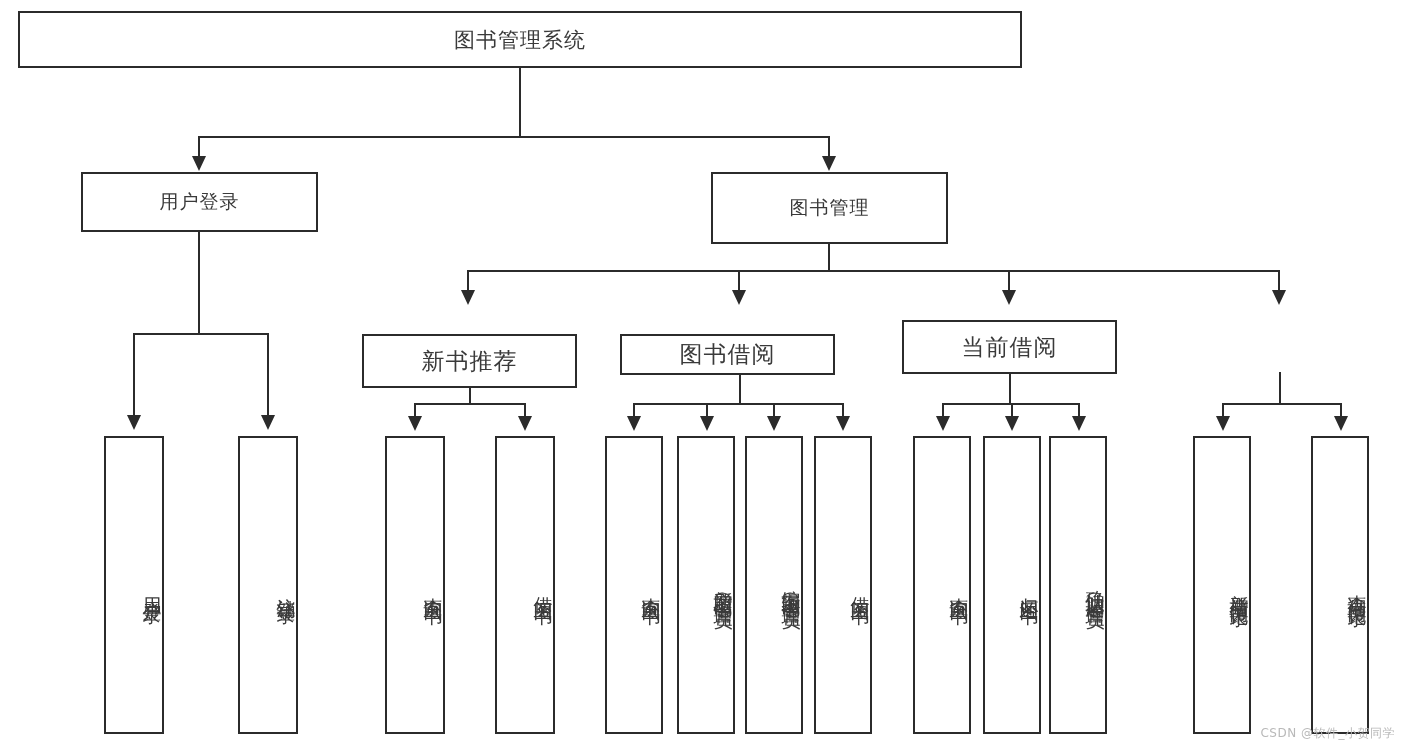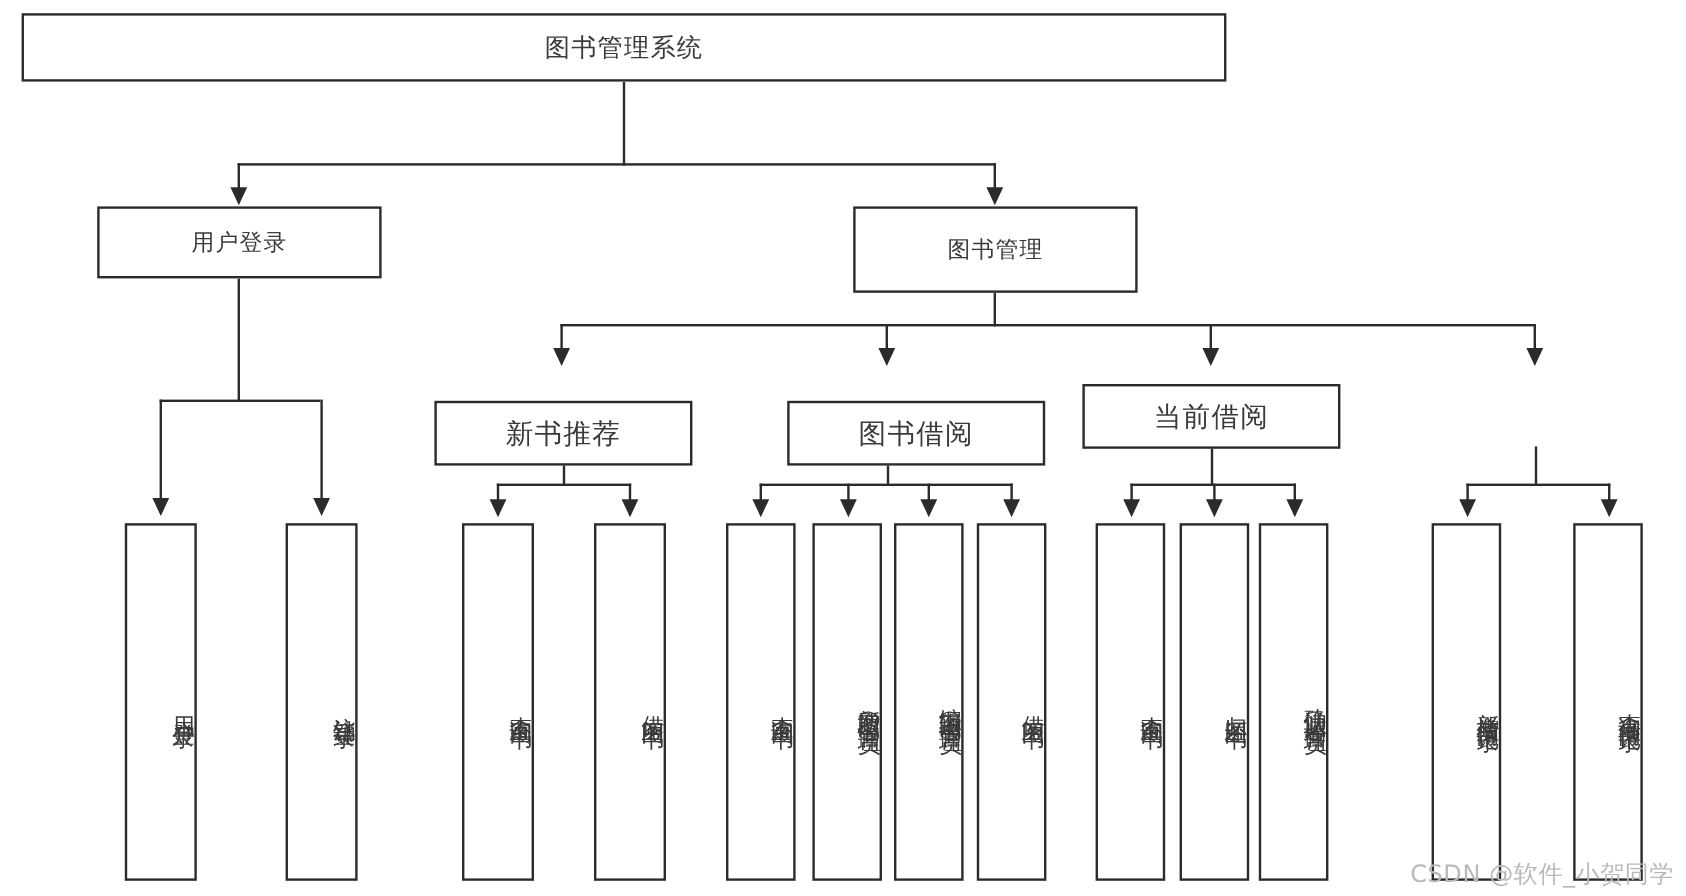--- a/index.html
+++ b/index.html
@@ -73,21 +73,21 @@
     border-left: 7px solid transparent;
     border-right: 7px solid transparent;
     border-top: 15px solid #2b2b2b;
     z-index: 2;
   }
   
   #watermark {
     position: absolute;
     right: 10px;
     bottom: 5px;
-    font-size: 20px;
+    font-size: 12px;
     color: #b9b9b9;
     letter-spacing: 0.5px;
     z-index: 5;
     white-space: nowrap;
   }
 </style>
 </head>
 <body>
 
 <div id="canvas">
@@ -127,21 +127,21 @@
   <div class="vline" style="left:738px; top:270px; width:2px; height:22px;"></div>
   <div class="arrow" style="left:732px; top:290px;"></div>
   <div class="vline" style="left:1008px; top:270px; width:2px; height:22px;"></div>
   <div class="arrow" style="left:1002px; top:290px;"></div>
   <div class="vline" style="left:1278px; top:270px; width:2px; height:22px;"></div>
   <div class="arrow" style="left:1272px; top:290px;"></div>
 
   <div class="box level2" style="left:362px; top:318px; width:215px; height:54px;">
     <span class="lbl">新书推荐</span>
   </div>
-  <div class="box level2" style="left:656px; top:318px; width:215px; height:54px;">
+  <div class="box level2" style="left:620px; top:318px; width:215px; height:41px;">
     <span class="lbl">图书借阅</span>
   </div>
   <div class="box level2" style="left:902px; top:304px; width:215px; height:54px;">
     <span class="lbl">当前借阅</span>
   </div>
 
   <div class="vline" style="left:469px; top:372px; width:2px; height:33px;"></div>
   <div class="hline" style="left:414px; top:403px; width:112px; height:2px;"></div>
   <div class="vline" style="left:414px; top:403px; width:2px; height:14px;"></div>
   <div class="arrow" style="left:408px; top:416px;"></div>

